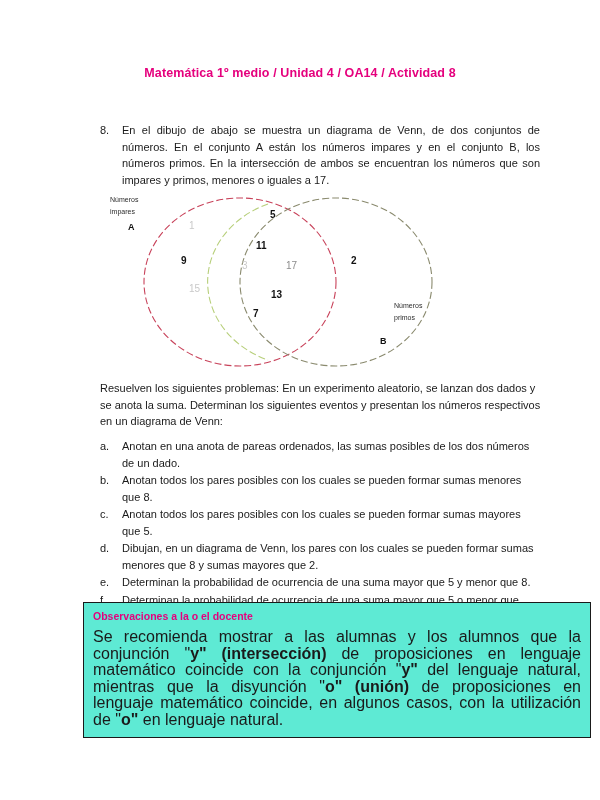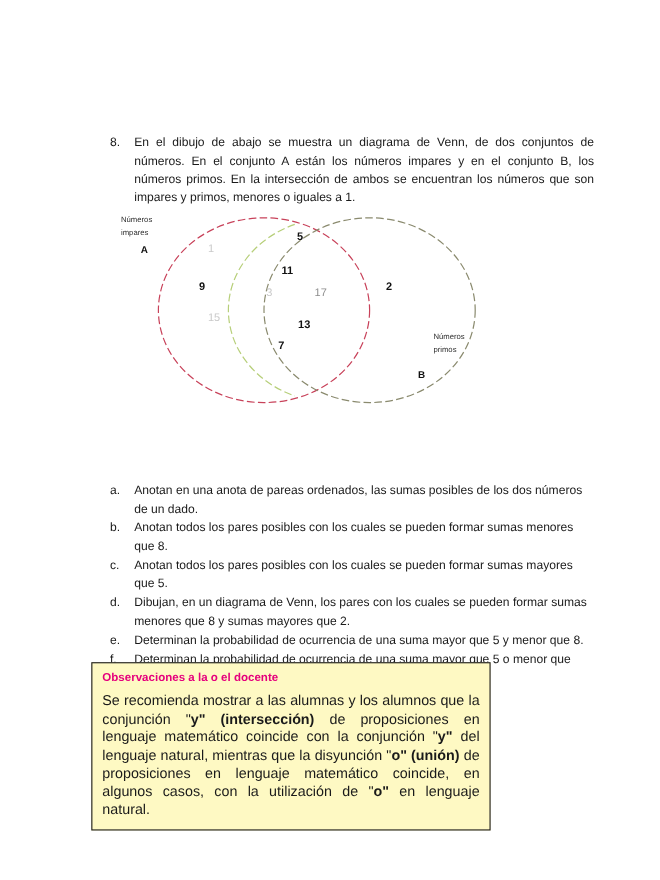--- a/index.html
+++ b/index.html
@@ -129,52 +129,53 @@
     flex: 1;
     font-size: 11px;
     line-height: 16.5px;
   }
 
   
   .obs-box {
     position: absolute;
     left: 83px;
     top: 602px;
-    width: 363px;
+    width: 508px;
     box-sizing: border-box;
     border: 1px solid #1a1a1a;
     padding: 7px 9px 9px 9px;
-    background: #fef9c3;
+    background: #5eead4;
   }
   .obs-title {
     color: #e5007d;
     font-size: 10.5px;
     font-weight: bold;
     margin-bottom: 7px;
   }
   .obs-body {
-    font-size: 13px;
+    font-size: 16px;
     line-height: 16.5px;
     text-align: justify;
     color: #1a1a1a;
   }
   .obs-body b {
     font-weight: bold;
   }
 </style>
 </head>
 <body>
 
 <div class="page">
 
+  <div class="doc-title">Matemática 1º medio / Unidad 4 / OA14 / Actividad 8</div>
 
   <div class="intro">
     <div class="intro-row">
       <div class="intro-num">8.</div>
-      <div class="intro-text">En el dibujo de abajo se muestra un diagrama de Venn, de dos conjuntos de números. En el conjunto A están los números impares y en el conjunto B, los números primos. En la intersección de ambos se encuentran los números que son impares y primos, menores o iguales a 1.</div>
+      <div class="intro-text">En el dibujo de abajo se muestra un diagrama de Venn, de dos conjuntos de números. En el conjunto A están los números impares y en el conjunto B, los números primos. En la intersección de ambos se encuentran los números que son impares y primos, menores o iguales a 17.</div>
     </div>
   </div>
 
   <div class="venn-wrap">
     <svg class="venn-svg" width="330" height="180" viewBox="0 0 330 180">
 
       <ellipse cx="132" cy="90" rx="96" ry="84" fill="none" stroke="#c8425a" stroke-width="1.1" stroke-dasharray="7 3"></ellipse>
 
       <ellipse cx="228" cy="90" rx="96" ry="84" fill="none" stroke="#8a8a6e" stroke-width="1.1" stroke-dasharray="7 3"></ellipse>
 
@@ -196,20 +197,21 @@
       <text class="venn-num" x="148" y="57">11</text>
       <text class="venn-num faded" x="134" y="77">3</text>
       <text class="venn-num semi" x="178" y="77">17</text>
       <text class="venn-num" x="163" y="106">13</text>
       <text class="venn-num" x="145" y="125">7</text>
 
       <text class="venn-num" x="243" y="72">2</text>
     </svg>
   </div>
 
+  <div class="body-para">Resuelven los siguientes problemas: En un experimento aleatorio, se lanzan dos dados y se anota la suma. Determinan los siguientes eventos y presentan los números respectivos en un diagrama de Venn:</div>
 
   <div class="letter-list">
     <div class="letter-row">
       <div class="letter-key">a.</div>
       <div class="letter-text">Anotan en una anota de pareas ordenados, las sumas posibles de los dos números de un dado.</div>
     </div>
     <div class="letter-row">
       <div class="letter-key">b.</div>
       <div class="letter-text">Anotan todos los pares posibles con los cuales se pueden formar sumas menores que 8.</div>
     </div>

